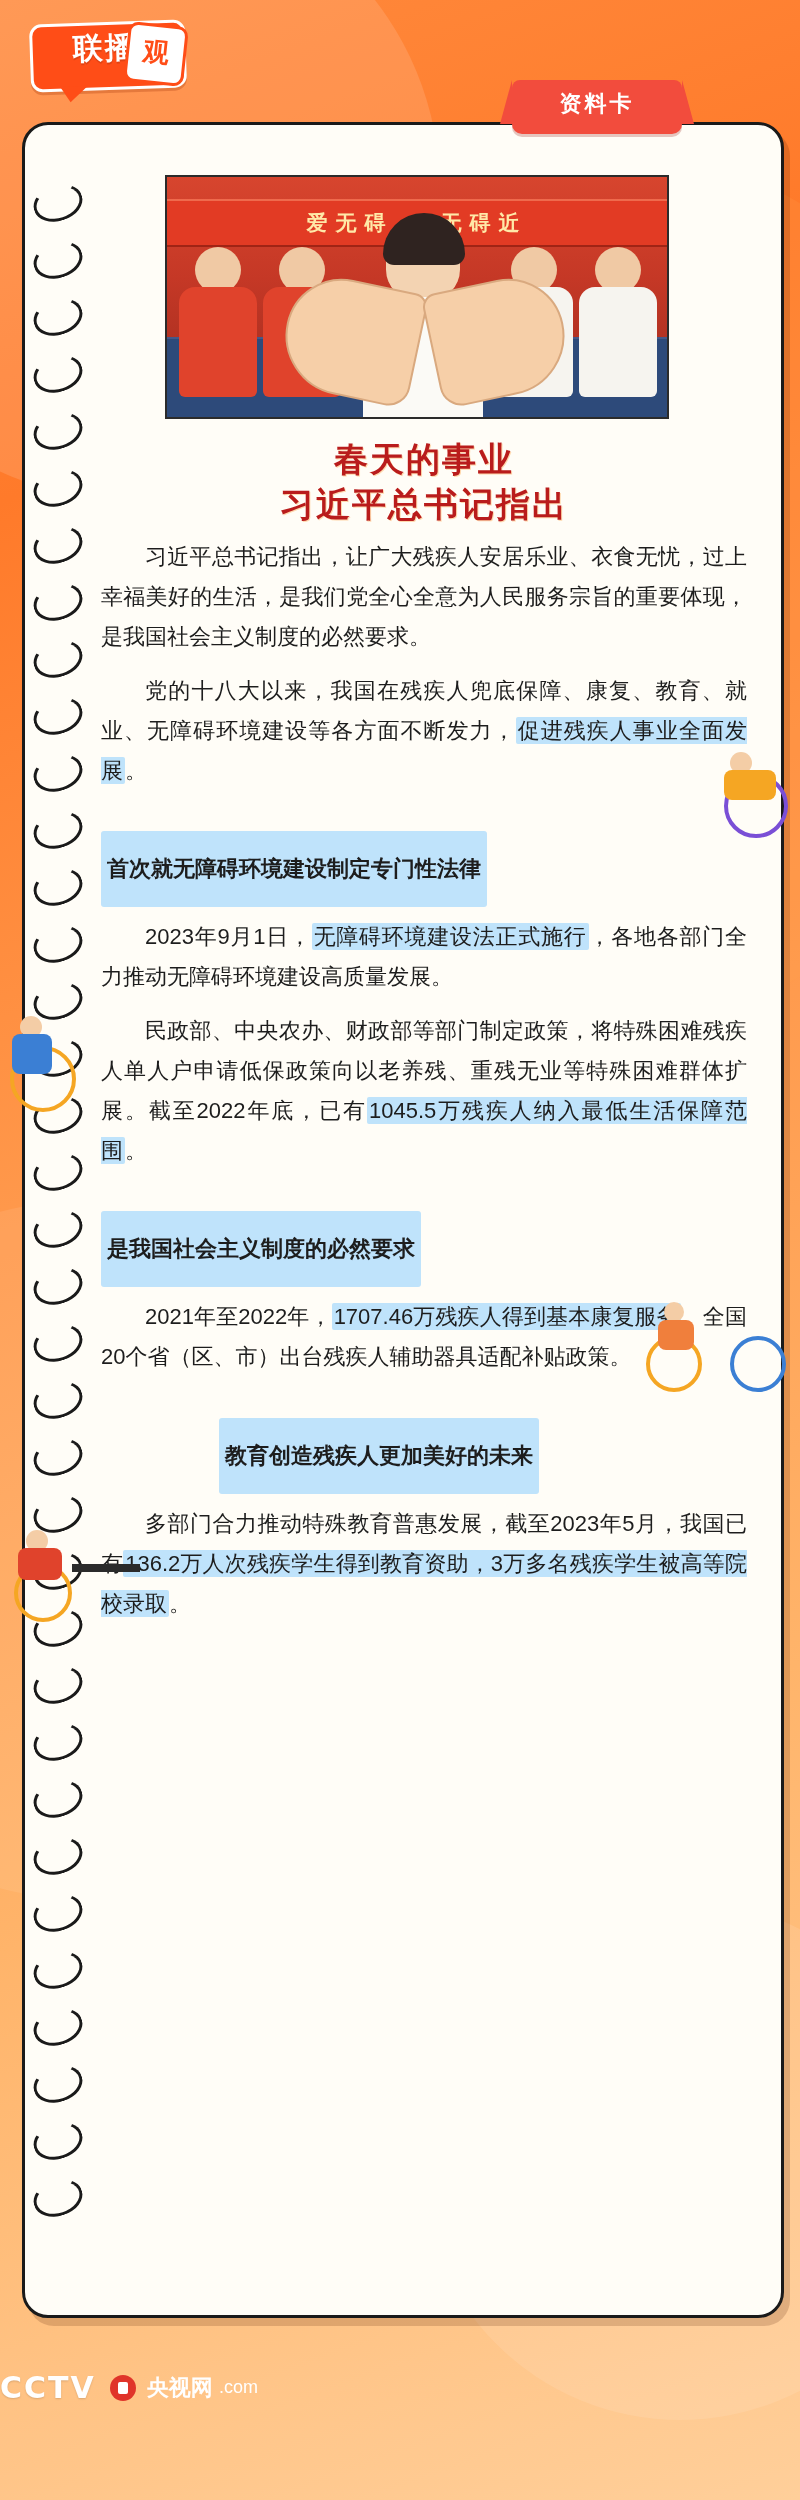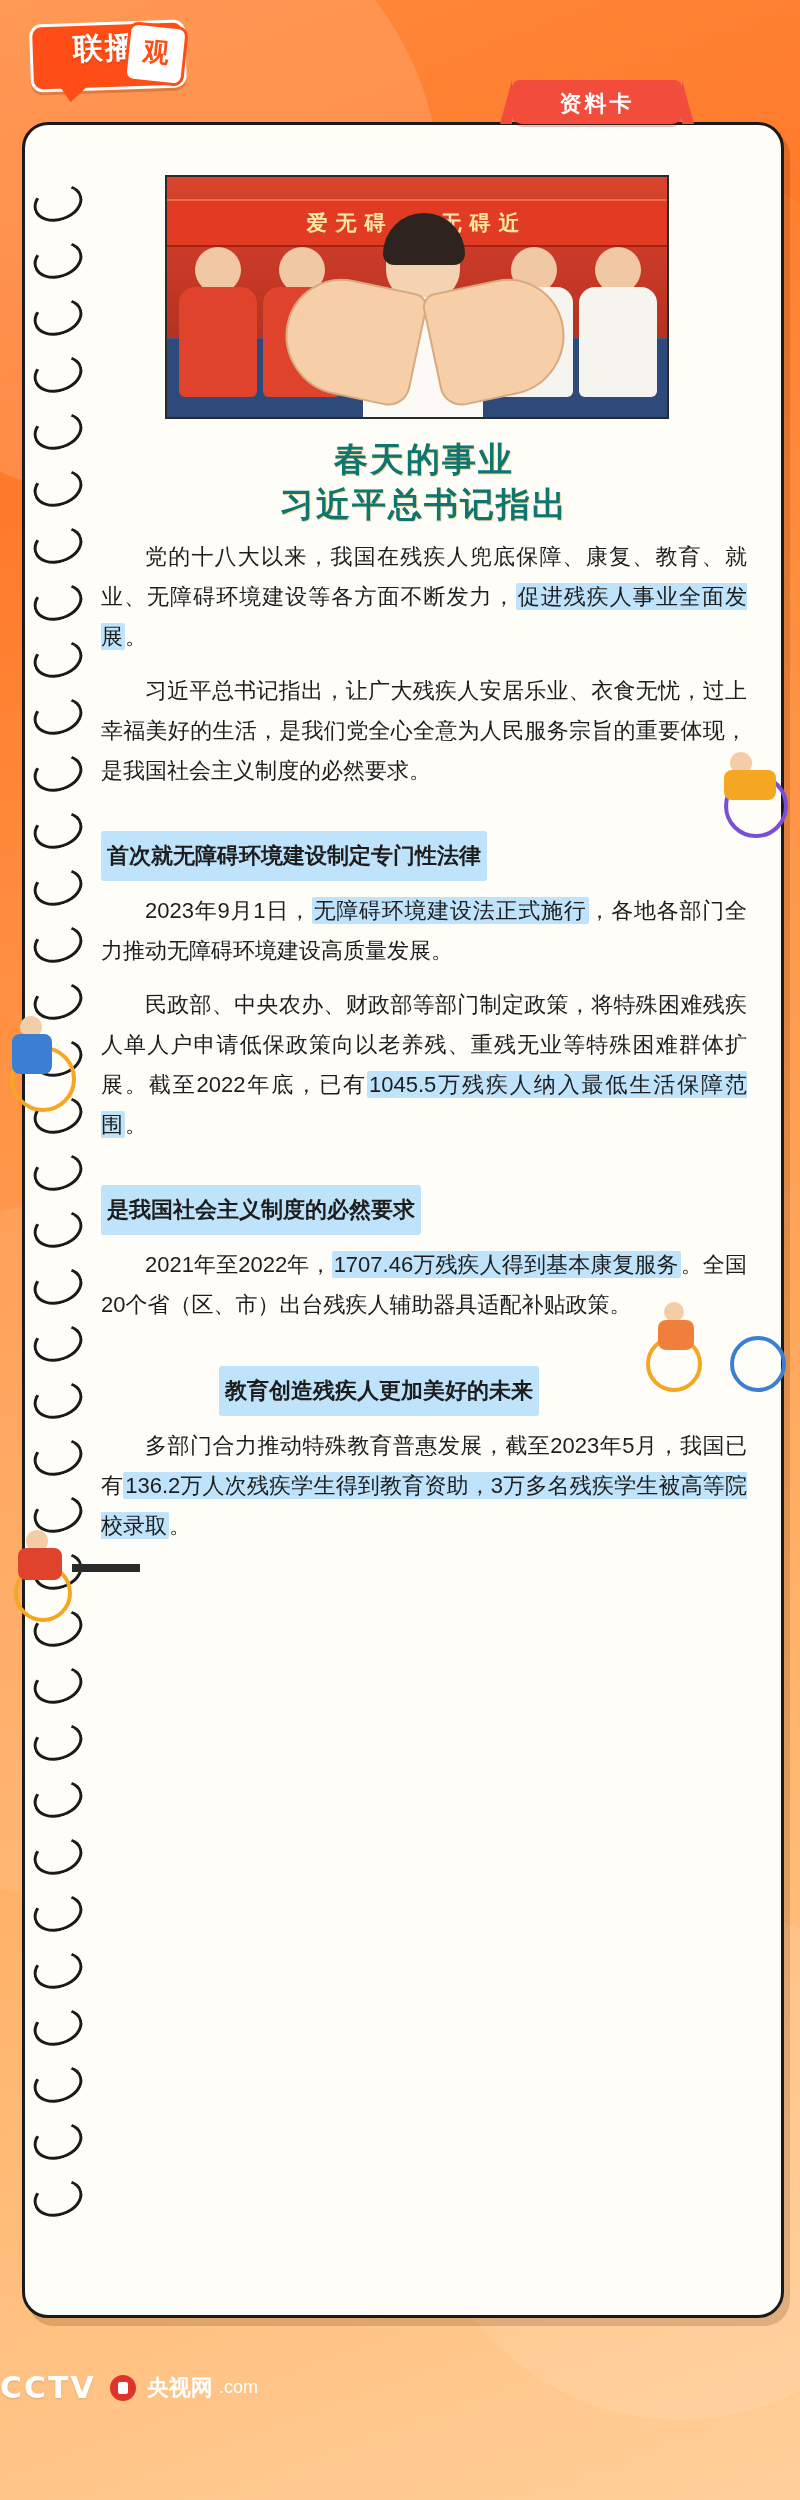--- a/index.html
+++ b/index.html
@@ -38,21 +38,21 @@
   }
   .logo-sq{
     position:absolute;left:96px;top:2px;width:54px;height:54px;background:#fff;
     border:3px solid #ff4d17;border-radius:10px;transform:rotate(6deg);
   }
   .logo-sq span{
     position:absolute;left:0;right:0;top:8px;text-align:center;
     font-size:26px;font-weight:bold;color:#ff4d17;
   }
   .card-tab{
-    position:absolute;right:118px;top:80px;width:170px;height:44px;z-index:6;
+    position:absolute;right:118px;top:80px;width:170px;height:54px;z-index:6;
     background:#f24c3d;border-radius:8px 8px 10px 10px;
     box-shadow:0 3px 0 rgba(150,30,20,.25);
     text-decoration:underline;
   }
   .card-tab:before,.card-tab:after{
     content:"";position:absolute;top:0;width:0;height:0;border-bottom:44px solid #f24c3d;
   }
   .card-tab:before{left:-12px;border-left:12px solid transparent;}
   .card-tab:after{right:-12px;border-right:12px solid transparent;}
   .card-tab span{
@@ -101,32 +101,32 @@
   .center-person .head{width:74px;height:84px;border-radius:40px 40px 34px 34px;background:#f3d3b2;margin:0 auto;}
   .center-person .hair{position:absolute;left:20px;top:-4px;width:82px;height:52px;border-radius:44px 44px 12px 12px;background:#2f2320;}
   .center-person .body{width:120px;height:120px;background:#fbfaf6;border-radius:20px 20px 0 0;margin-top:-4px;}
   .hands{position:absolute;left:118px;bottom:16px;width:280px;height:120px;}
   .hand{position:absolute;width:130px;height:112px;background:#f6cfa8;border:2px solid #d9a97f;}
   .hand.l{left:0;border-radius:56px 14px 22px 60px;transform:rotate(12deg);}
   .hand.r{right:0;border-radius:14px 56px 60px 22px;transform:rotate(-12deg);}
 
   h1.title{
     position:absolute;left:0;right:0;top:290px;margin:0;text-align:center;
-    color:#0f766e;font-size:34px;line-height:1.32;font-weight:bold;letter-spacing:2px;
+    color:#b91c1c;font-size:34px;line-height:1.32;font-weight:bold;letter-spacing:2px;
     text-shadow:1px 1px 0 #ffd9ae;
   }
   .body-text{
     position:absolute;left:8px;right:8px;top:390px;
     font-size:22px;line-height:1.82;color:#1d1d1d;text-align:justify;
   }
   .para{margin:0 0 14px 0;text-indent:2em;}
   .hl{background:#bfe3fb;padding:1px 2px;border-radius:2px;}
   .sub{
     margin:26px 0 10px 0;font-size:22px;font-weight:bold;color:#1d1d1d;
-    background:#bfe3fb;display:inline-block;padding:5px 6px;border-radius:3px;
+    background:#bfe3fb;display:inline-block;padding:18px 6px;border-radius:3px;
     text-indent:0;
   }
   .sub-wrap{text-indent:0;margin:0;}
   .sub-wrap.indent{padding-left:118px;}
 
   
   .deco{position:absolute;z-index:4;}
   .wheel{border:4px solid #2b2b2b;border-radius:50%;background:transparent;}
   .d1{right:8px;top:752px;width:120px;height:86px;}
   .d2{left:2px;top:1016px;width:110px;height:96px;}
@@ -245,22 +245,22 @@
           <div class="hand r"></div>
       </div>
     </div>
 
     <h1 class="title">
       <span>春天的事业</span><br>
       <span>习近平总书记指出</span>
     </h1>
 
     <div class="body-text" id="body-text">
+        <p class="para">习近平总书记指出，让广大残疾人安居乐业、衣食无忧，过上幸福美好的生活，是我们党全心全意为人民服务宗旨的重要体现，是我国社会主义制度的必然要求。</p>
         <p class="para">党的十八大以来，我国在残疾人兜底保障、康复、教育、就业、无障碍环境建设等各方面不断发力，<span class="hl">促进残疾人事业全面发展</span>。</p>
-        <p class="para">习近平总书记指出，让广大残疾人安居乐业、衣食无忧，过上幸福美好的生活，是我们党全心全意为人民服务宗旨的重要体现，是我国社会主义制度的必然要求。</p>
         <p class="para sub-wrap"><span class="sub">首次就无障碍环境建设制定专门性法律</span></p>
         <p class="para">2023年9月1日，<span class="hl">无障碍环境建设法正式施行</span>，各地各部门全力推动无障碍环境建设高质量发展。</p>
         <p class="para">民政部、中央农办、财政部等部门制定政策，将特殊困难残疾人单人户申请低保政策向以老养残、重残无业等特殊困难群体扩展。截至2022年底，已有<span class="hl">1045.5万残疾人纳入最低生活保障范围</span>。</p>
         <p class="para sub-wrap"><span class="sub">是我国社会主义制度的必然要求</span></p>
         <p class="para">2021年至2022年，<span class="hl">1707.46万残疾人得到基本康复服务</span>。全国20个省（区、市）出台残疾人辅助器具适配补贴政策。</p>
         <p class="para sub-wrap indent"><span class="sub">教育创造残疾人更加美好的未来</span></p>
         <p class="para">多部门合力推动特殊教育普惠发展，截至2023年5月，我国已有<span class="hl">136.2万人次残疾学生得到教育资助，3万多名残疾学生被高等院校录取</span>。</p>
       </div>
   </div>
 </div>

